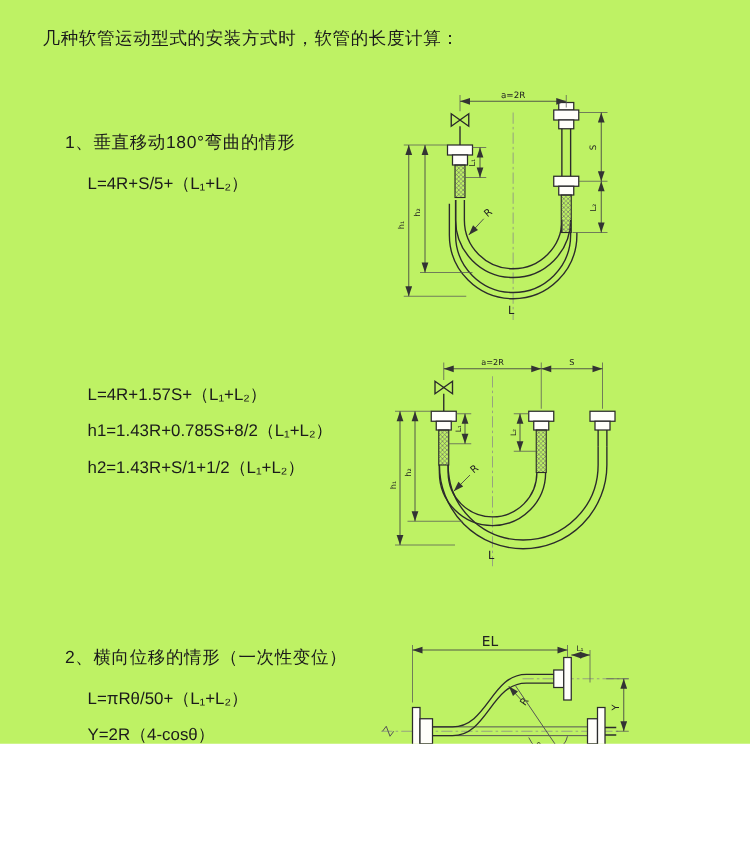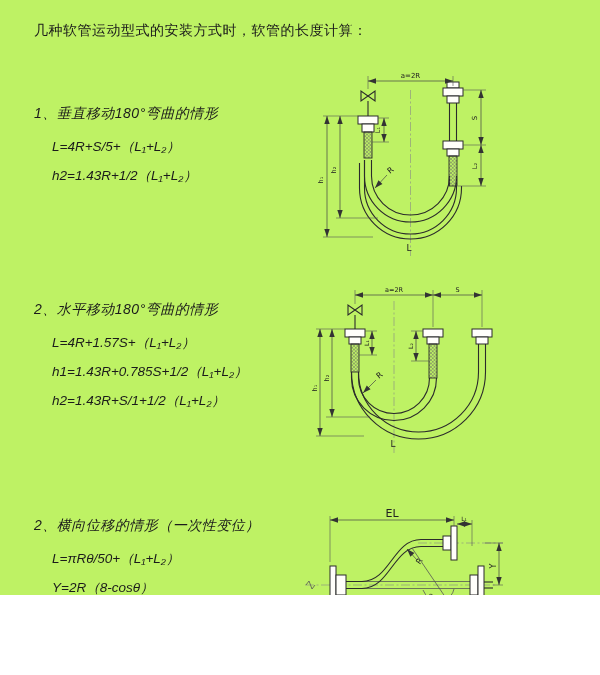--- a/index.html
+++ b/index.html
@@ -1,19 +1,19 @@
 <!DOCTYPE html>
 <html><head>
 <meta charset="utf-8">
 <style>
   html,body{margin:0;padding:0;}
   .page{position:relative;width:600px;height:595px;background:#bef264;overflow:hidden;
         font-family:"Liberation Sans","DejaVu Sans",sans-serif;color:#1b1b1b;}
   .title{position:absolute;left:34px;top:22px;font-size:14px;letter-spacing:0.5px;}
-  .sec{position:absolute;left:34px;width:300px;font-style:italic;}
+  .sec{position:absolute;left:52px;width:300px;}
   .sec .heading{font-size:14px;margin-bottom:9px;letter-spacing:0.5px;}
   .sec .formula{font-size:13.5px;line-height:29px;padding-left:18px;white-space:nowrap;}
   svg{position:absolute;}
   .dim{stroke:#444;stroke-width:0.7;fill:none;}
   .ext{stroke:#555;stroke-width:0.6;fill:none;}
   .obj{stroke:#2b2b2b;stroke-width:1.1;fill:none;}
   .objf{stroke:#2b2b2b;stroke-width:1;fill:#fffefa;}
   .thin{stroke:#555;stroke-width:0.8;fill:none;}
   .cl{stroke:#888;stroke-width:0.6;stroke-dasharray:9 2.5 2 2.5;fill:none;}
   text.dlab{font-family:"DejaVu Sans",sans-serif;fill:#222;}
@@ -32,34 +32,32 @@
         <path d="M0,3.5 L3.5,0 M0,0 L3.5,3.5" stroke="#666" stroke-width="0.5"></path>
       </pattern>
     </defs>
   </svg>
 
   <div class="title">几种软管运动型式的安装方式时，软管的长度计算：</div>
 
   <section class="sec" style="top:105px;">
     <div class="heading">1、垂直移动180°弯曲的情形</div>
     <div class="formula">L=4R+S/5+（L₁+L₂）</div>
-    <div class="formula">h2=1.43R+1/2（L₁+L₂）</div>
   </section>
 
   <section class="sec" style="top:301px;">
-    <div class="heading">2、水平移动180°弯曲的情形</div>
     <div class="formula">L=4R+1.57S+（L₁+L₂）</div>
-    <div class="formula">h1=1.43R+0.785S+1/2（L₁+L₂）</div>
+    <div class="formula">h1=1.43R+0.785S+8/2（L₁+L₂）</div>
     <div class="formula">h2=1.43R+S/1+1/2（L₁+L₂）</div>
   </section>
 
   <section class="sec" style="top:517px;">
     <div class="heading">2、横向位移的情形（一次性变位）</div>
     <div class="formula">L=πRθ/50+（L₁+L₂）</div>
-    <div class="formula">Y=2R（8-cosθ）</div>
+    <div class="formula">Y=2R（4-cosθ）</div>
   </section>
 
   <svg style="left:318px;top:68px;" width="282" height="196" viewBox="0 0 282 196">
     <g>
       <line class="cl" x1="92.5" y1="22" x2="92.5" y2="188"></line>
     </g>
     <g>
       <path class="obj" d="M41.5,95 L41.5,120 A51,51 0 0 0 143.5,120 L143.5,118"></path>
       <path class="obj" d="M46.5,92 L46.5,120 A46,46 0 0 0 138.5,120 L138.5,118"></path>
       <path class="obj" d="M46.5,92 L46.5,108 A46,46 0 0 0 138.5,108 L138.5,118"></path>

